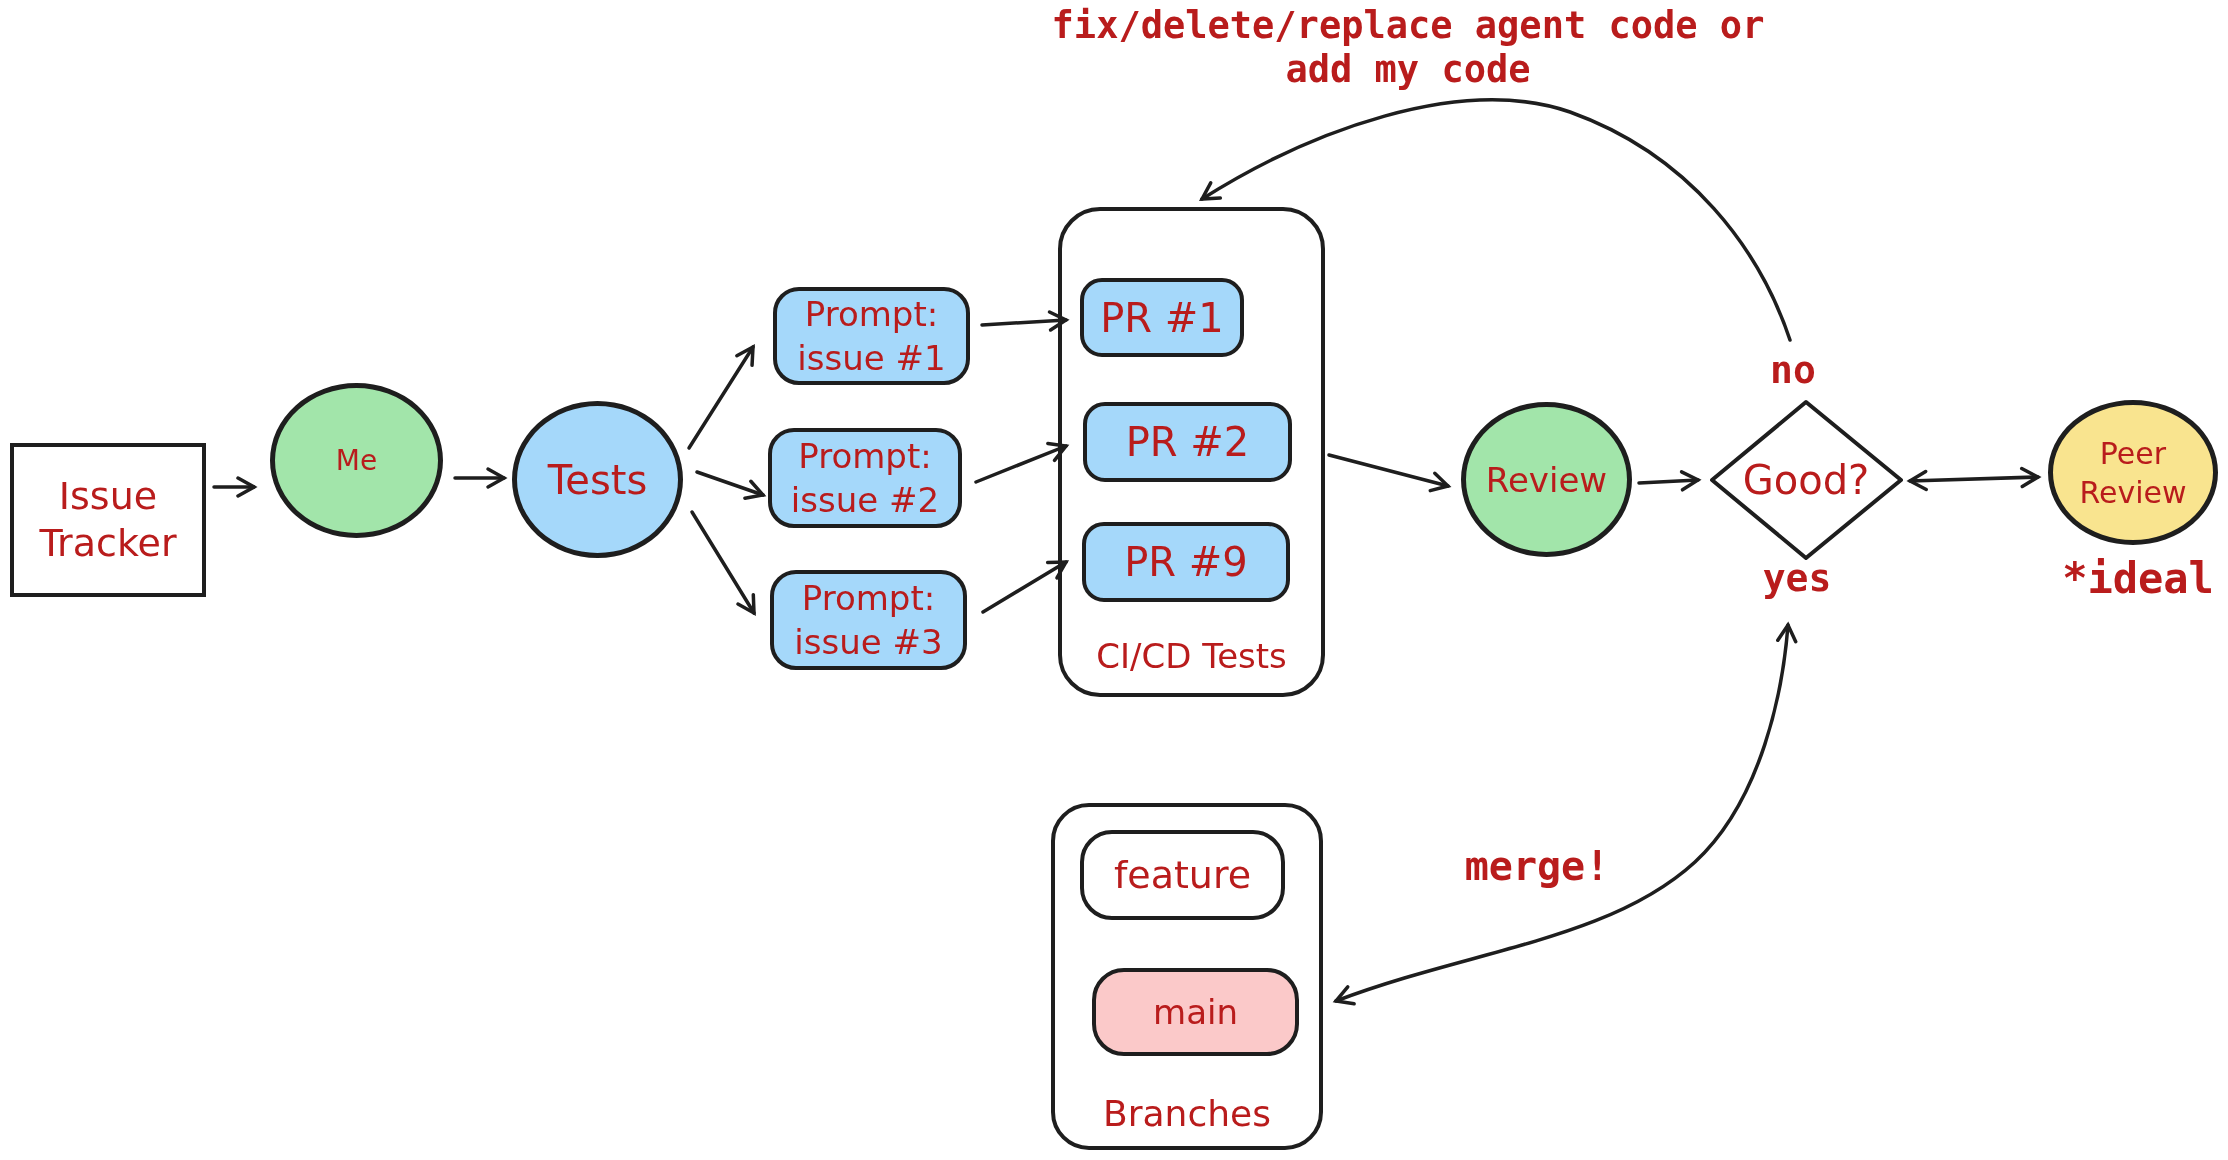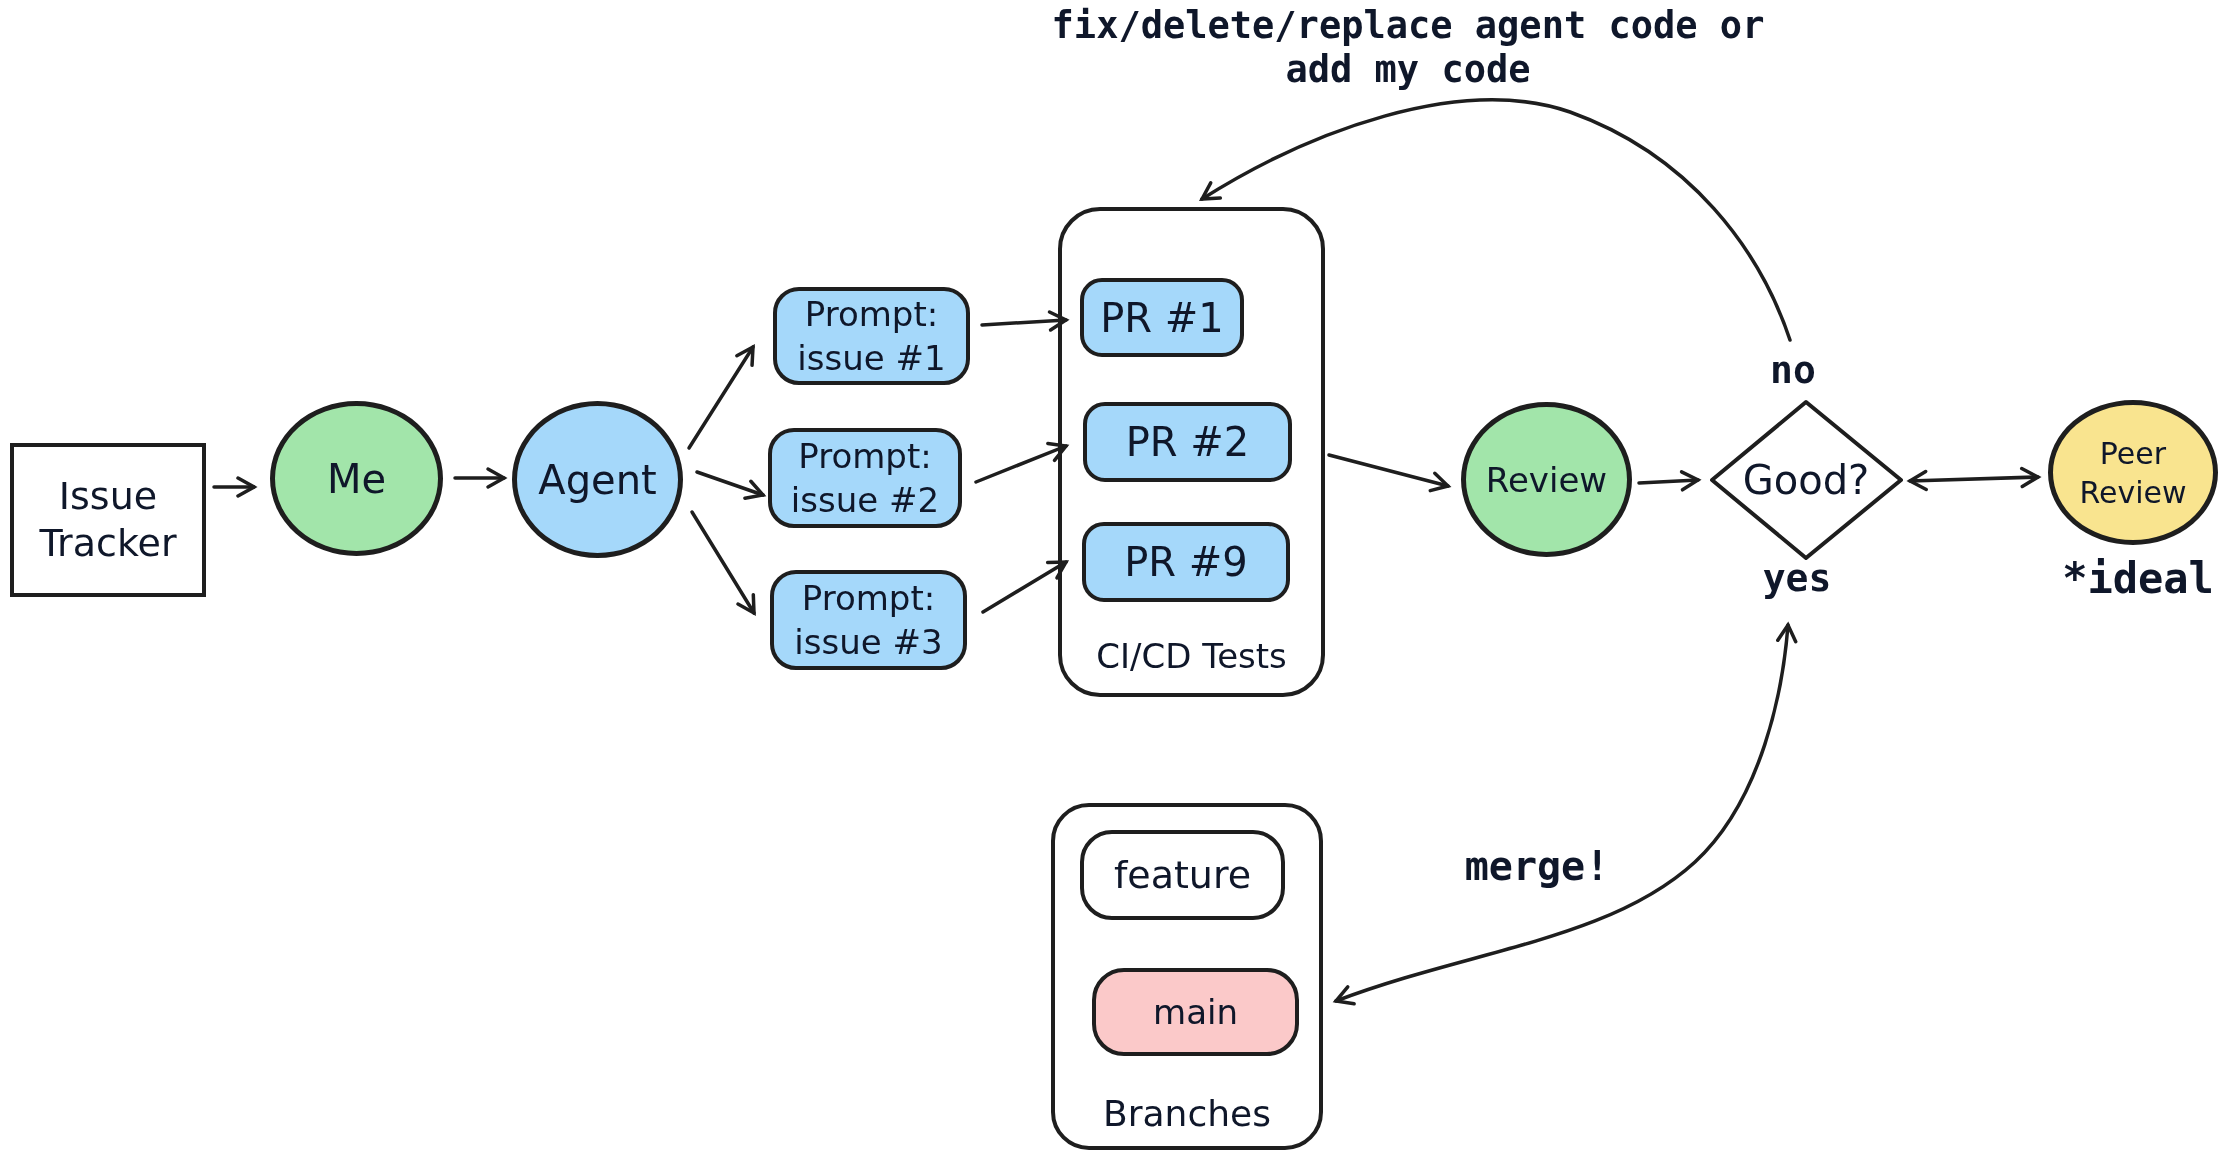--- a/index.html
+++ b/index.html
@@ -1,21 +1,21 @@
 <!DOCTYPE html>
 <html><head>
 <meta charset="utf-8">
 <style>
   html,body{margin:0;padding:0;background:#ffffff;}
   .canvas{
     position:relative;
     width:2228px;height:1160px;
     background:#ffffff;
     font-family:"DejaVu Sans",sans-serif;
-    color:#0f172a;
+    color:#b91c1c;
     overflow:hidden;
   }
   .abs{position:absolute;}
   .center-text{
     display:flex;align-items:center;justify-content:center;
     text-align:center;white-space:pre-line;
   }
   
   .rect-node{
     background:#ffffff;border:4px solid #1e1e1e;box-sizing:border-box;margin-top:30px;
@@ -72,23 +72,23 @@
 
     <path d="M 1806 402 L 1901 480 L 1806 558 L 1712 480 Z" fill="#ffffff" stroke="#1e1e1e" stroke-width="4" stroke-linejoin="round"></path>
   </svg>
 
   <div class="abs center-text code" style="left:1038px;top:2px;width:740px;height:92px;font-size:37px;line-height:1.2;font-weight:bold;">fix/delete/replace agent code or
 add my code</div>
 
   <div class="abs rect-node center-text hand" style="left:10px;top:413px;width:196px;height:154px;font-size:38px;line-height:1.25;">Issue
 Tracker</div>
 
-  <div class="abs ellipse-node fill-green center-text hand" style="left:270px;top:401px;width:173px;height:155px;font-size:40px;">Me</div>
+  <div class="abs ellipse-node fill-green center-text hand" style="left:270px;top:383px;width:173px;height:155px;font-size:28px;">Me</div>
 
-  <div class="abs ellipse-node fill-blue center-text hand" style="left:512px;top:401px;width:171px;height:157px;font-size:40px;">Agent</div>
+  <div class="abs ellipse-node fill-blue center-text hand" style="left:512px;top:401px;width:171px;height:157px;font-size:40px;">Tests</div>
 
   <div class="abs round-node fill-blue center-text hand" style="left:773px;top:287px;width:197px;height:98px;font-size:34px;line-height:1.3;">Prompt:
 issue #1</div>
   <div class="abs round-node fill-blue center-text hand" style="left:768px;top:428px;width:194px;height:100px;font-size:34px;line-height:1.3;">Prompt:
 issue #2</div>
   <div class="abs round-node fill-blue center-text hand" style="left:770px;top:570px;width:197px;height:100px;font-size:34px;line-height:1.3;">Prompt:
 issue #3</div>
 
   <div class="abs container-node" style="left:1058px;top:207px;width:267px;height:490px;"></div>
   <div class="abs round-node fill-blue center-text hand" style="left:1080px;top:278px;width:164px;height:79px;font-size:40px;border-radius:22px;">PR #1</div>

